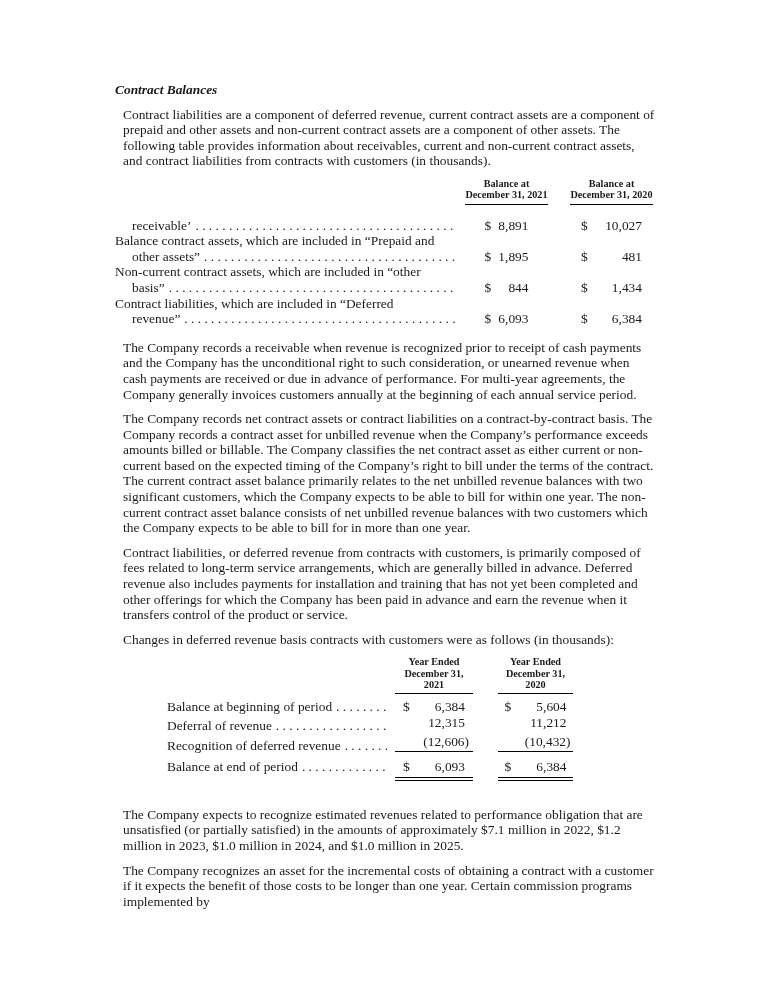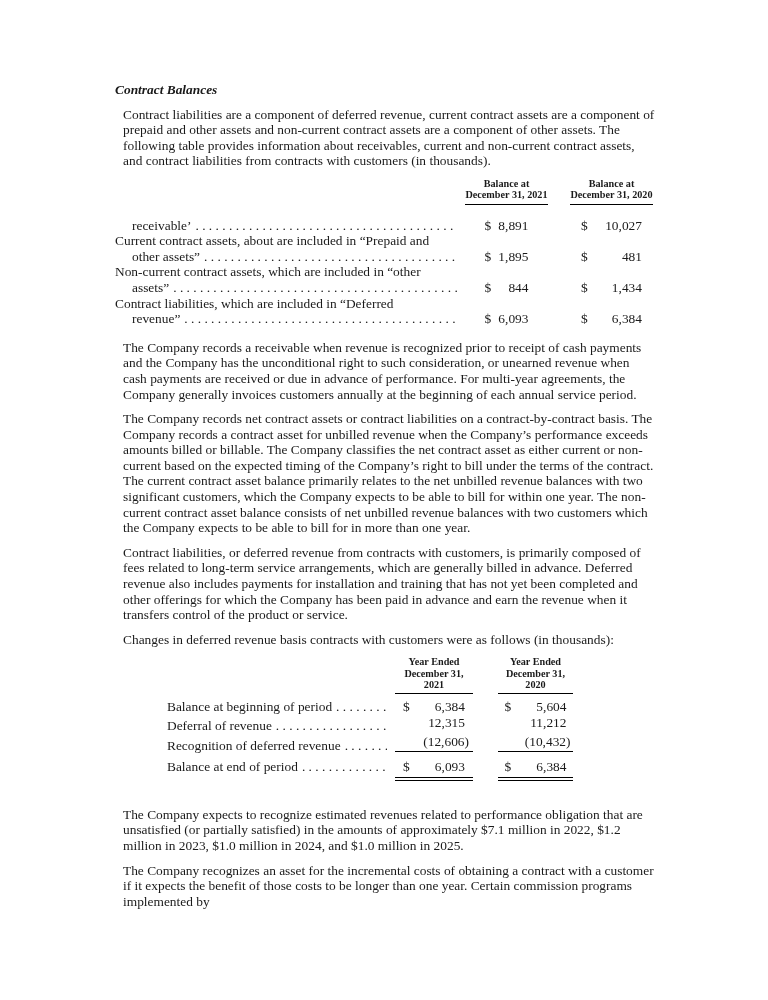--- a/index.html
+++ b/index.html
@@ -106,21 +106,21 @@
         <div class="vcell">
             <span class="money m2">
               <span class="cur">$</span>
               <span class="amt">10,027</span>
             </span>
           </div>
       </div>
 
       <div class="t1-row">
         <div class="t1-label">
-          <div>Current contract assets, about are included in “Prepaid and</div>
+          <div>Balance contract assets, which are included in “Prepaid and</div>
           <div class="t1-l2">
               <span>other assets”</span>
               <span class="leader"></span>
             </div>
         </div>
         <div class="vcell">
             <span class="money m1">
               <span class="cur">$</span>
               <span class="amt">1,895</span>
             </span>
@@ -130,21 +130,21 @@
               <span class="cur">$</span>
               <span class="amt">481</span>
             </span>
           </div>
       </div>
 
       <div class="t1-row">
         <div class="t1-label">
           <div>Non-current contract assets, which are included in “other</div>
           <div class="t1-l2">
-              <span>assets”</span>
+              <span>basis”</span>
               <span class="leader"></span>
             </div>
         </div>
         <div class="vcell">
             <span class="money m1">
               <span class="cur">$</span>
               <span class="amt">844</span>
             </span>
           </div>
         <div class="vcell">

